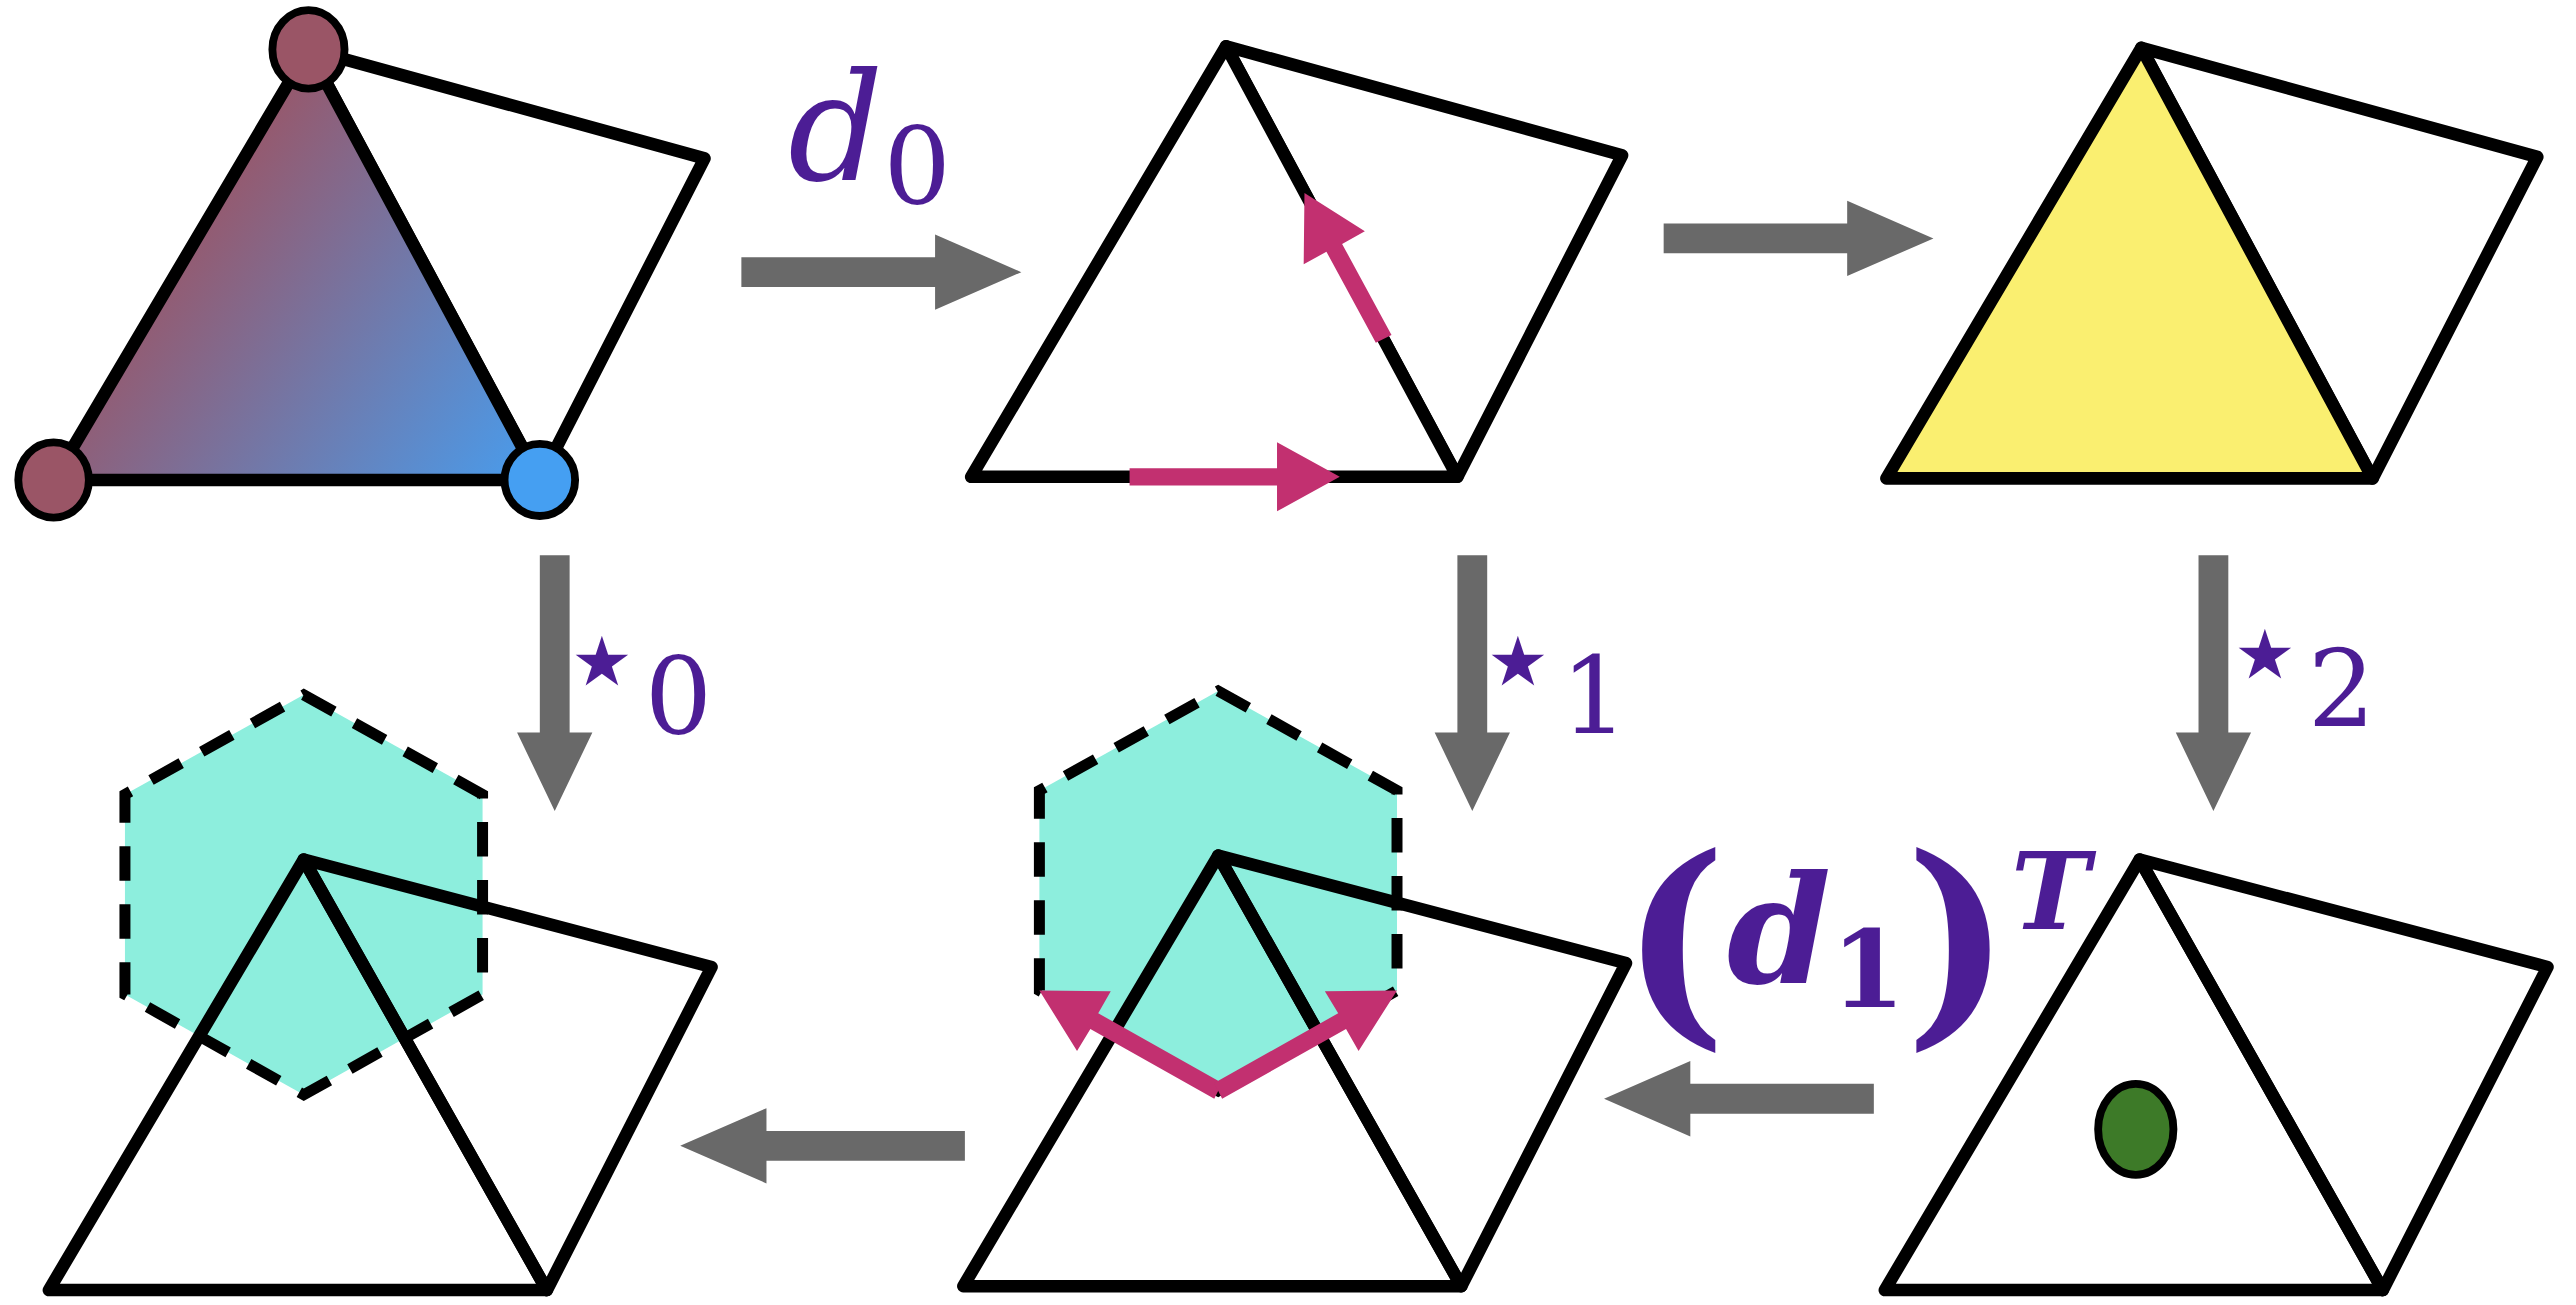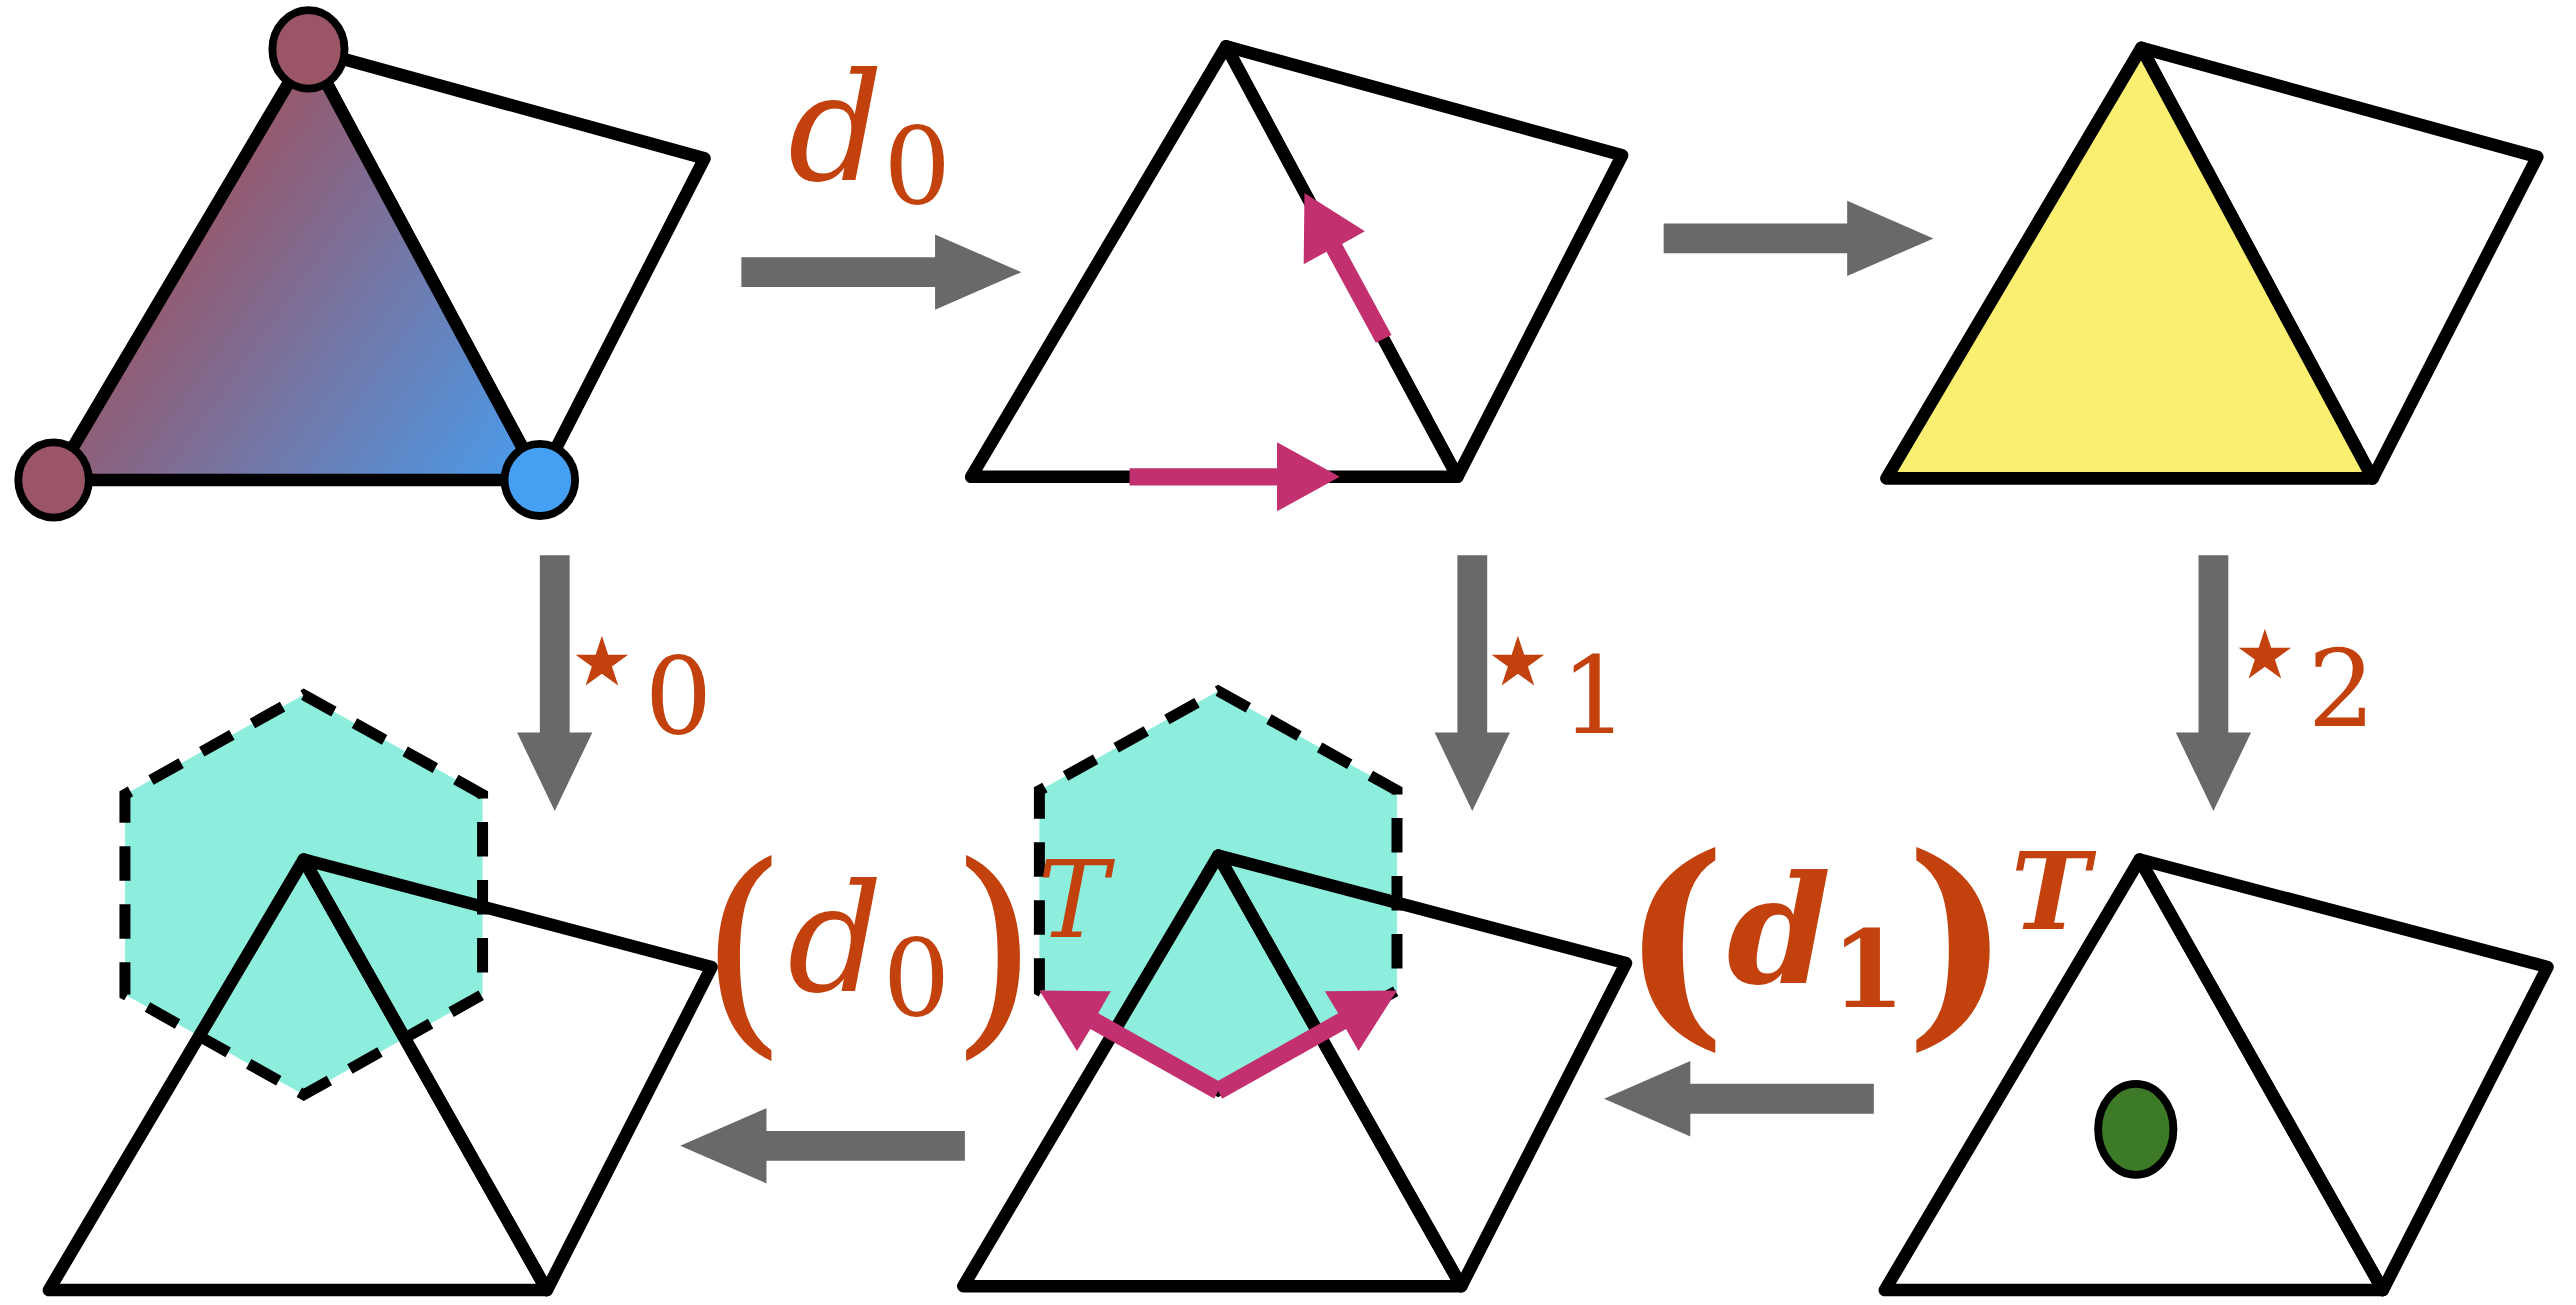--- a/index.html
+++ b/index.html
@@ -25,21 +25,21 @@
   .hex{fill:var(--cyan_fill,#8deedd);stroke:var(--edge_black,#000);stroke-width:14;stroke-dasharray:44 30;}
   .arrow-gray{fill:var(--arrow_gray,#696969);}
   .arrow-magenta{fill:var(--magenta,#c23070);}
   .vdot-maroon{fill:var(--maroon_vertex,#9a5566);stroke:var(--edge_black,#000);stroke-width:10;}
   .vdot-blue{fill:var(--blue_vertex,#459ff2);stroke:var(--edge_black,#000);stroke-width:10;}
   .fdot-green{fill:var(--green_dot,#3d7a28);stroke:var(--edge_black,#000);stroke-width:10;}
   .gs-maroon{stop-color:var(--maroon_vertex,#9a5566);}
   .gs-blue{stop-color:var(--blue_vertex,#459ff2);}
 
   
-  .mlabel{position:absolute;line-height:1;font-size:149px;color:#c2410c;white-space:nowrap;}
+  .mlabel{position:absolute;line-height:1;font-size:149px;color:#4c1d95;white-space:nowrap;}
   .it{font-style:italic;}
   .sub{font-size:106px;vertical-align:-0.22em;font-style:normal;}
   .sub-star{font-size:106px;vertical-align:-0.25em;font-style:normal;}
   .sup{font-size:106px;vertical-align:0.51em;font-style:italic;}
   .paren{font-size:224px;vertical-align:-0.155em;font-style:normal;}
   .star{font-family:"DejaVu Sans", sans-serif;font-size:137px;font-style:normal;}
 </style>
 </head>
 <body>
 
@@ -112,22 +112,19 @@
   </div>
 
   <div class="mlabel" style="left:1475px;top:580px;">
     <span class="star">⋆</span><span class="sub-star">1</span>
   </div>
 
   <div class="mlabel" style="left:2222px;top:573px;">
     <span class="star">⋆</span><span class="sub-star">2</span>
   </div>
 
-  <div class="mlabel" style="left:700px;top:837px;">
-    <span class="paren">(</span><span class="it">d</span><span class="sub">0</span><span class="paren">)</span><span class="sup">T</span>
-  </div>
 
   <div class="mlabel" style="left:1621px;top:828px;font-weight:bold;">
     <span class="paren">(</span><span class="it">d</span><span class="sub">1</span><span class="paren">)</span><span class="sup">T</span>
   </div>
 
 </div>
 
 
 </body></html>

